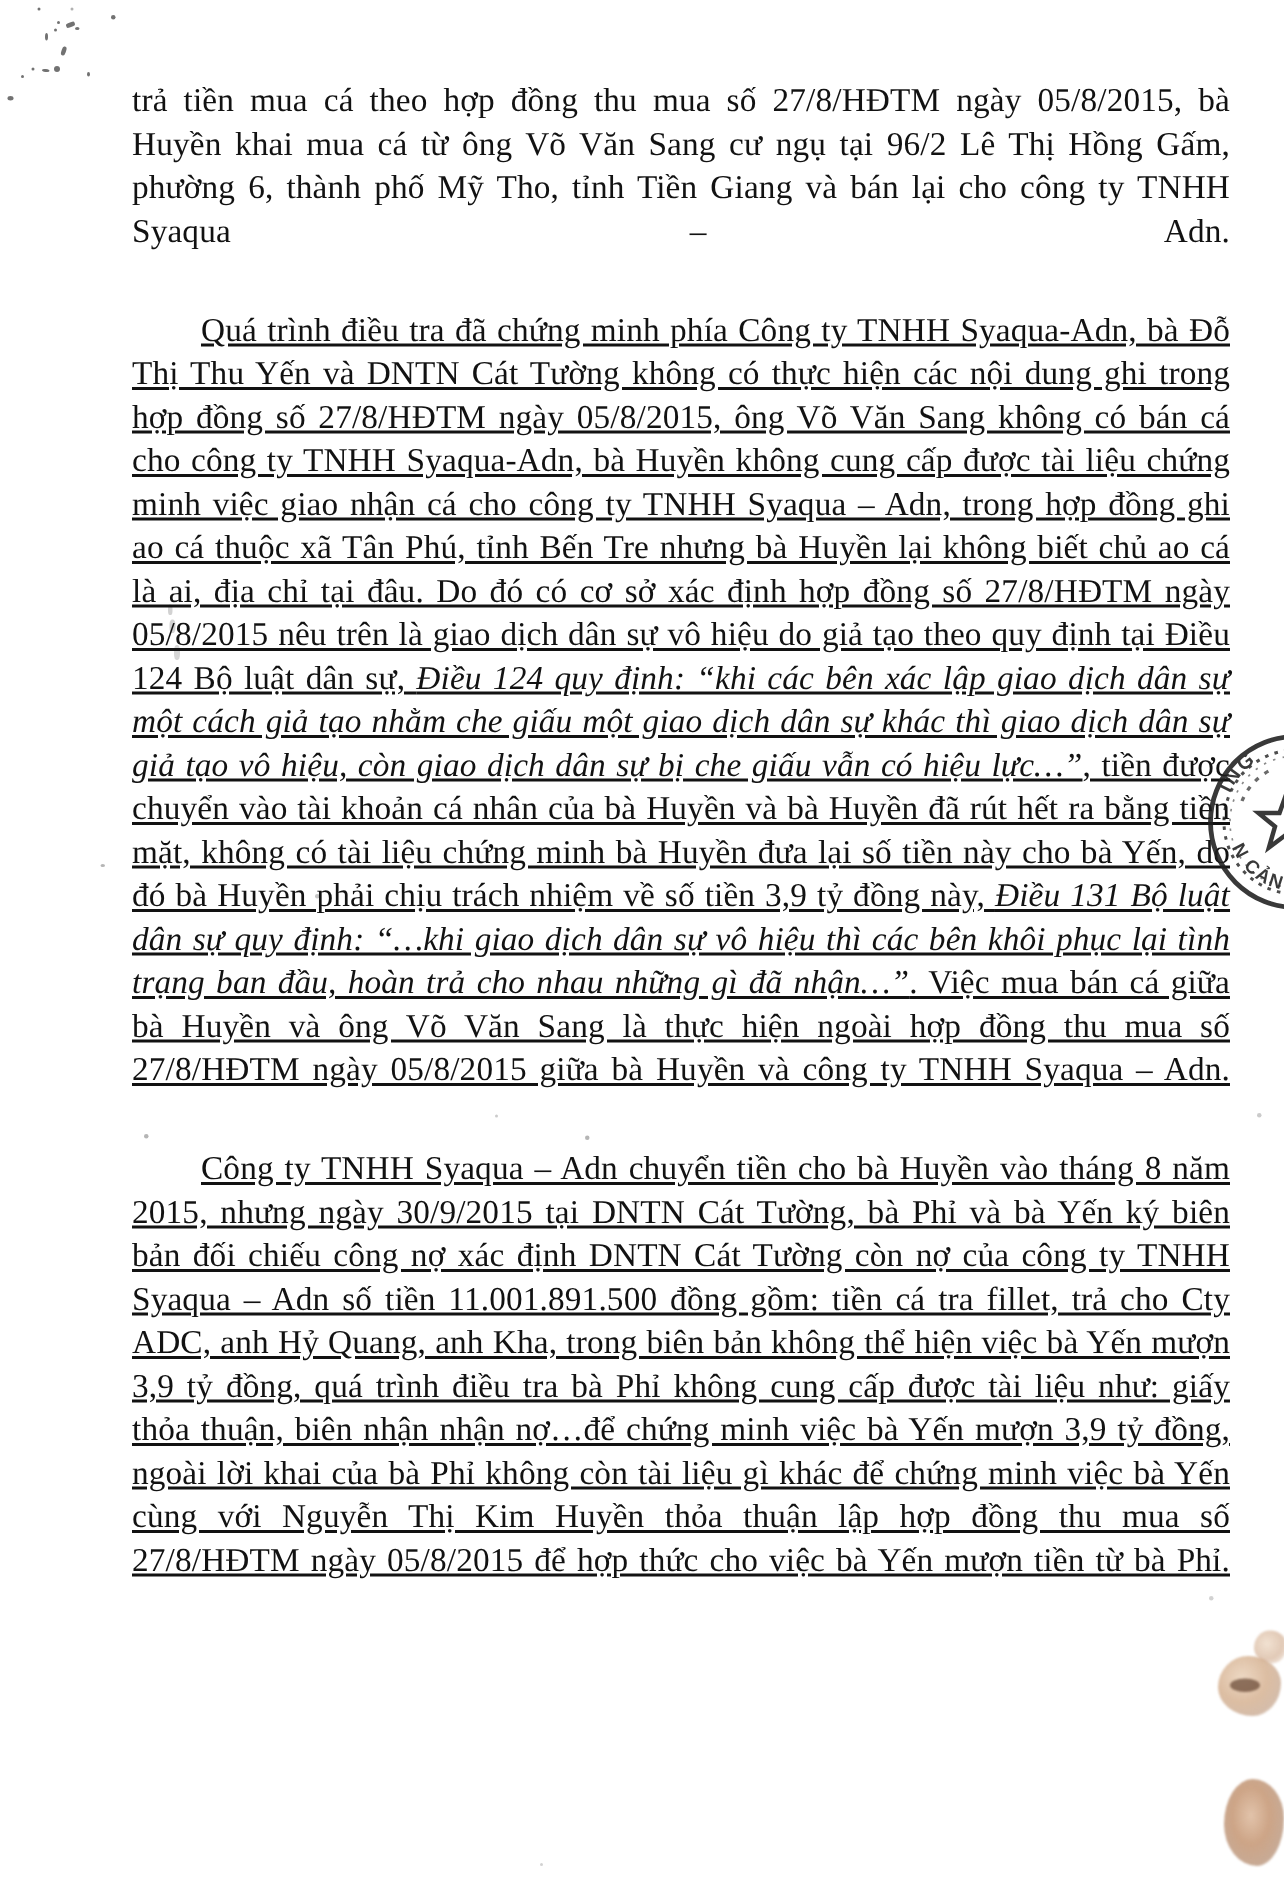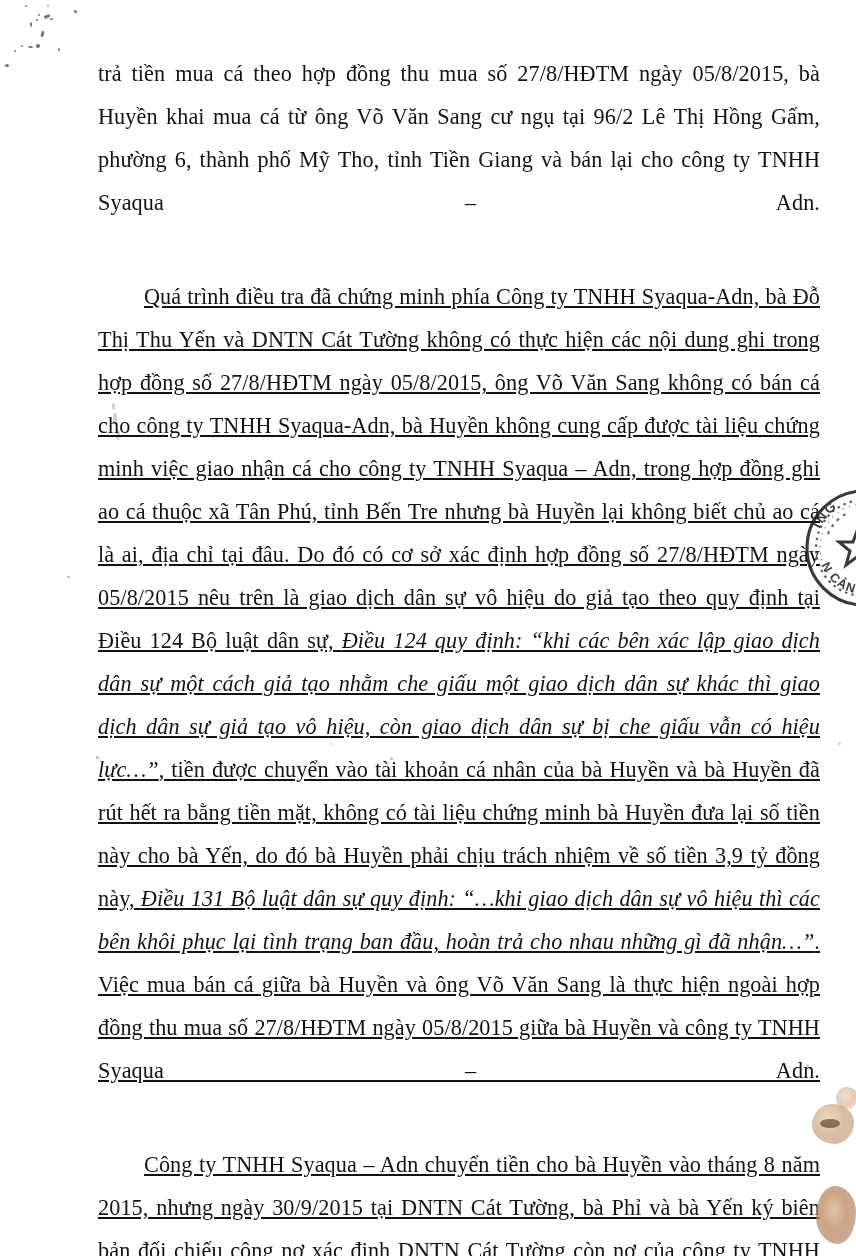--- a/index.html
+++ b/index.html
@@ -24,25 +24,25 @@
 
   
   #doc-body {
     position: absolute;
     left: 86px;
     top: 52px;
     width: 734px;
   }
 
   p.para {
-    margin: 0 0 2px 12px;
+    margin: 0 0 2px 2px;
     text-align: justify;
     text-justify: inter-word;
     font-size: 22.2px;
-    line-height: 43px;
+    line-height: 29px;
     color: #121212;
     letter-spacing: 0.1px;
     word-spacing: 0.4px;
   }
   p.indent {
     text-indent: 46px;
     text-decoration: underline;
   }
   p.spaced-top {
     margin-top: 8px;

